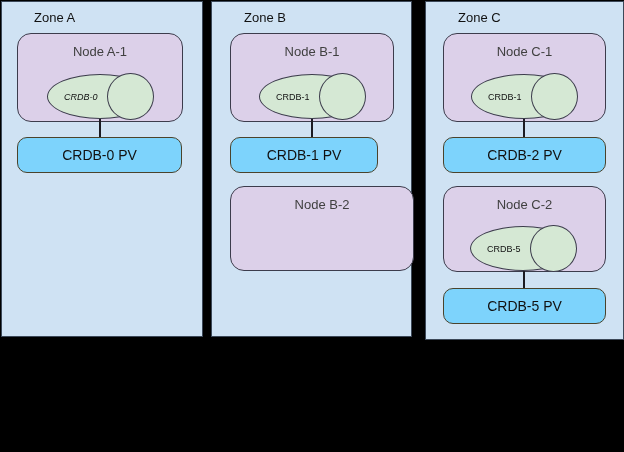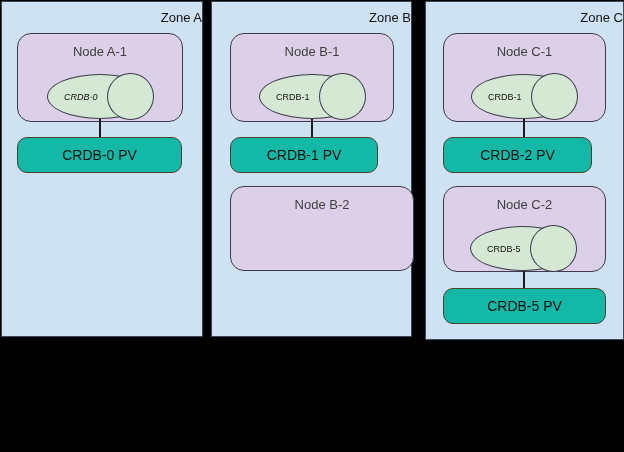--- a/index.html
+++ b/index.html
@@ -21,25 +21,26 @@
     position: absolute;
     background: #cfe2f3;
     border: 1px solid #3c4858;
     box-sizing: border-box;
   }
   .zone-title {
     position: absolute;
     left: 0;
     right: 0;
     top: 8px;
-    text-align: right;
+    text-align: left;
     font-size: 13px;
     color: #111111;
     line-height: 16px;
     white-space: nowrap;
+    padding-left: 32px;
   }
 
   
   .node {
     position: absolute;
     background: #dcd0e9;
     border: 1px solid #3c3c4c;
     border-radius: 14px;
     box-sizing: border-box;
   }
@@ -90,21 +91,21 @@
     text-align: center;
     font-size: 9px;
     color: #111111;
     line-height: 12px;
     white-space: nowrap;
   }
 
   
   .pv {
     position: absolute;
-    background: #14b8a6;
+    background: #7dd3fc;
     border: 1px solid #4a432c;
     border-radius: 10px;
     box-sizing: border-box;
     display: flex;
     align-items: center;
     justify-content: center;
     text-align: right;
   }
   .pv-label {
     font-size: 14px;
@@ -178,21 +179,21 @@
   </div>
 
   <div class="cylinder" style="left:471px; top:74px; width:106px; height:45px;">
     <div class="cyl-body"></div>
     <div class="cyl-cap"></div>
     <div class="cyl-label">CRDB-1</div>
   </div>
 
   <div class="connector" style="left:523px; top:119px; height:19px;"></div>
 
-  <div class="pv" style="left:443px; top:137px; width:149px; height:36px;">
+  <div class="pv" style="left:443px; top:137px; width:163px; height:36px;">
     <span class="pv-label">CRDB-2 PV</span>
   </div>
 
   <div class="node" style="left:443px; top:186px; width:163px; height:86px;">
     <div class="node-title">Node C-2</div>
   </div>
 
   <div class="cylinder" style="left:470px; top:226px; width:106px; height:45px;">
     <div class="cyl-body"></div>
     <div class="cyl-cap"></div>

